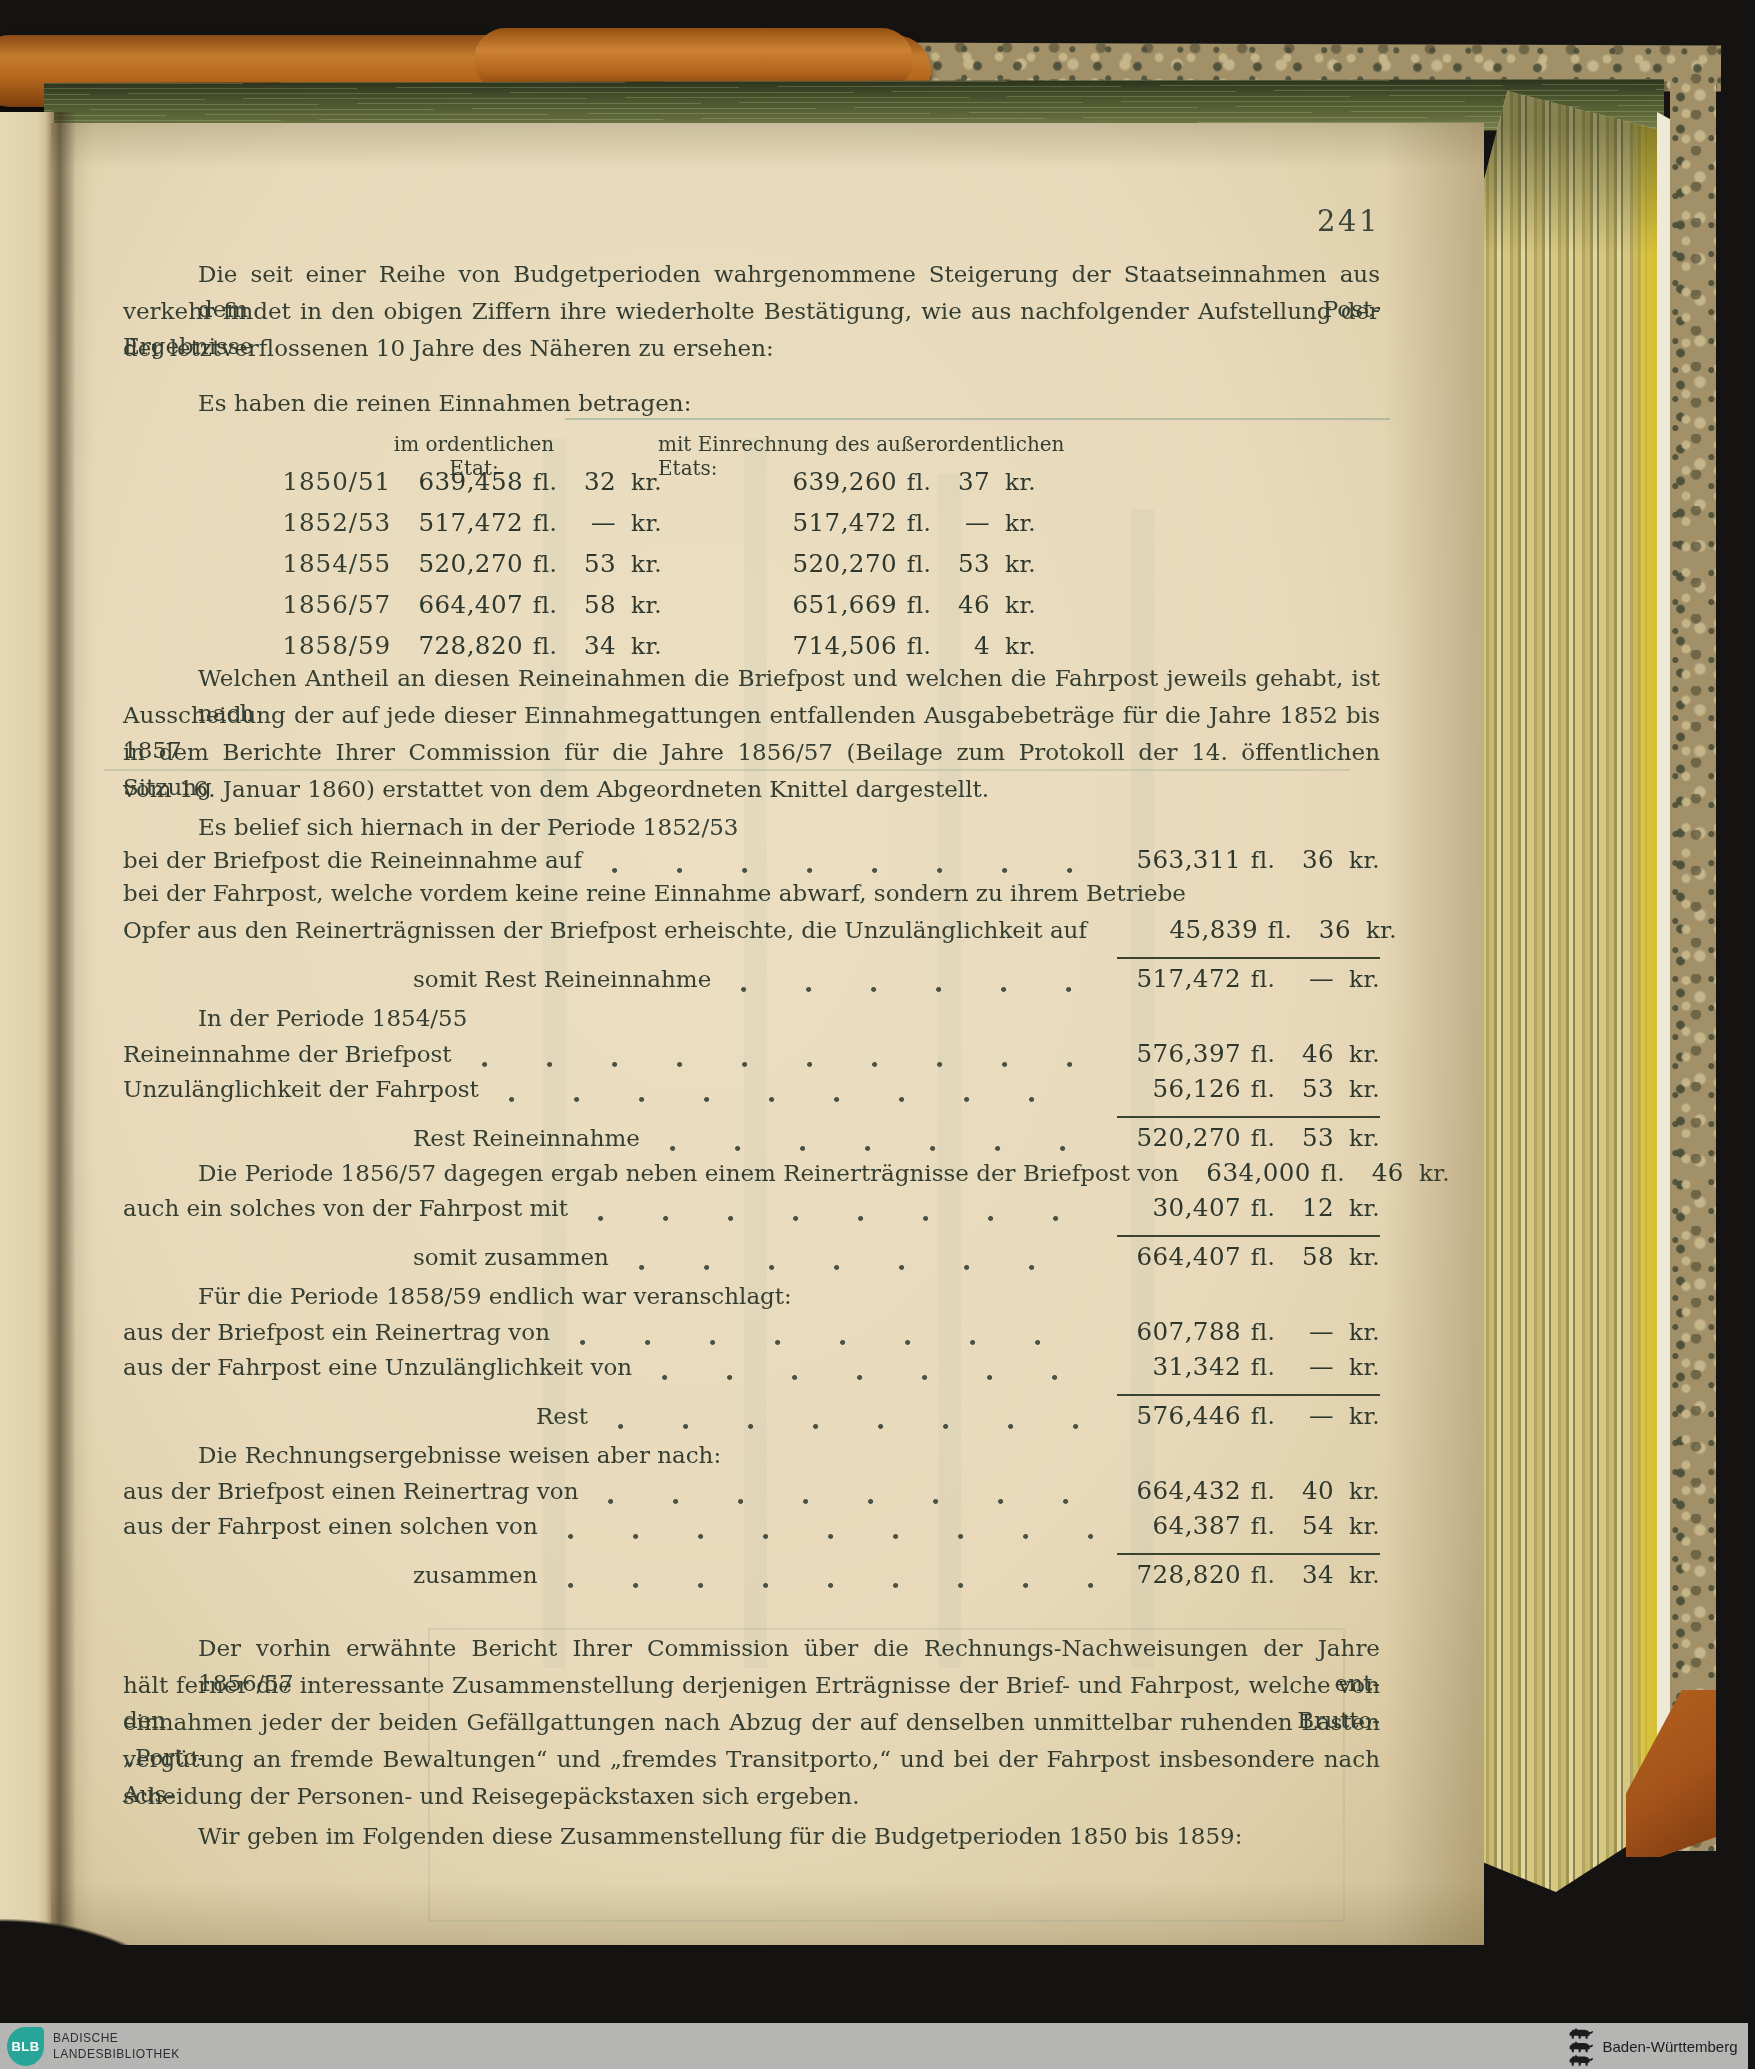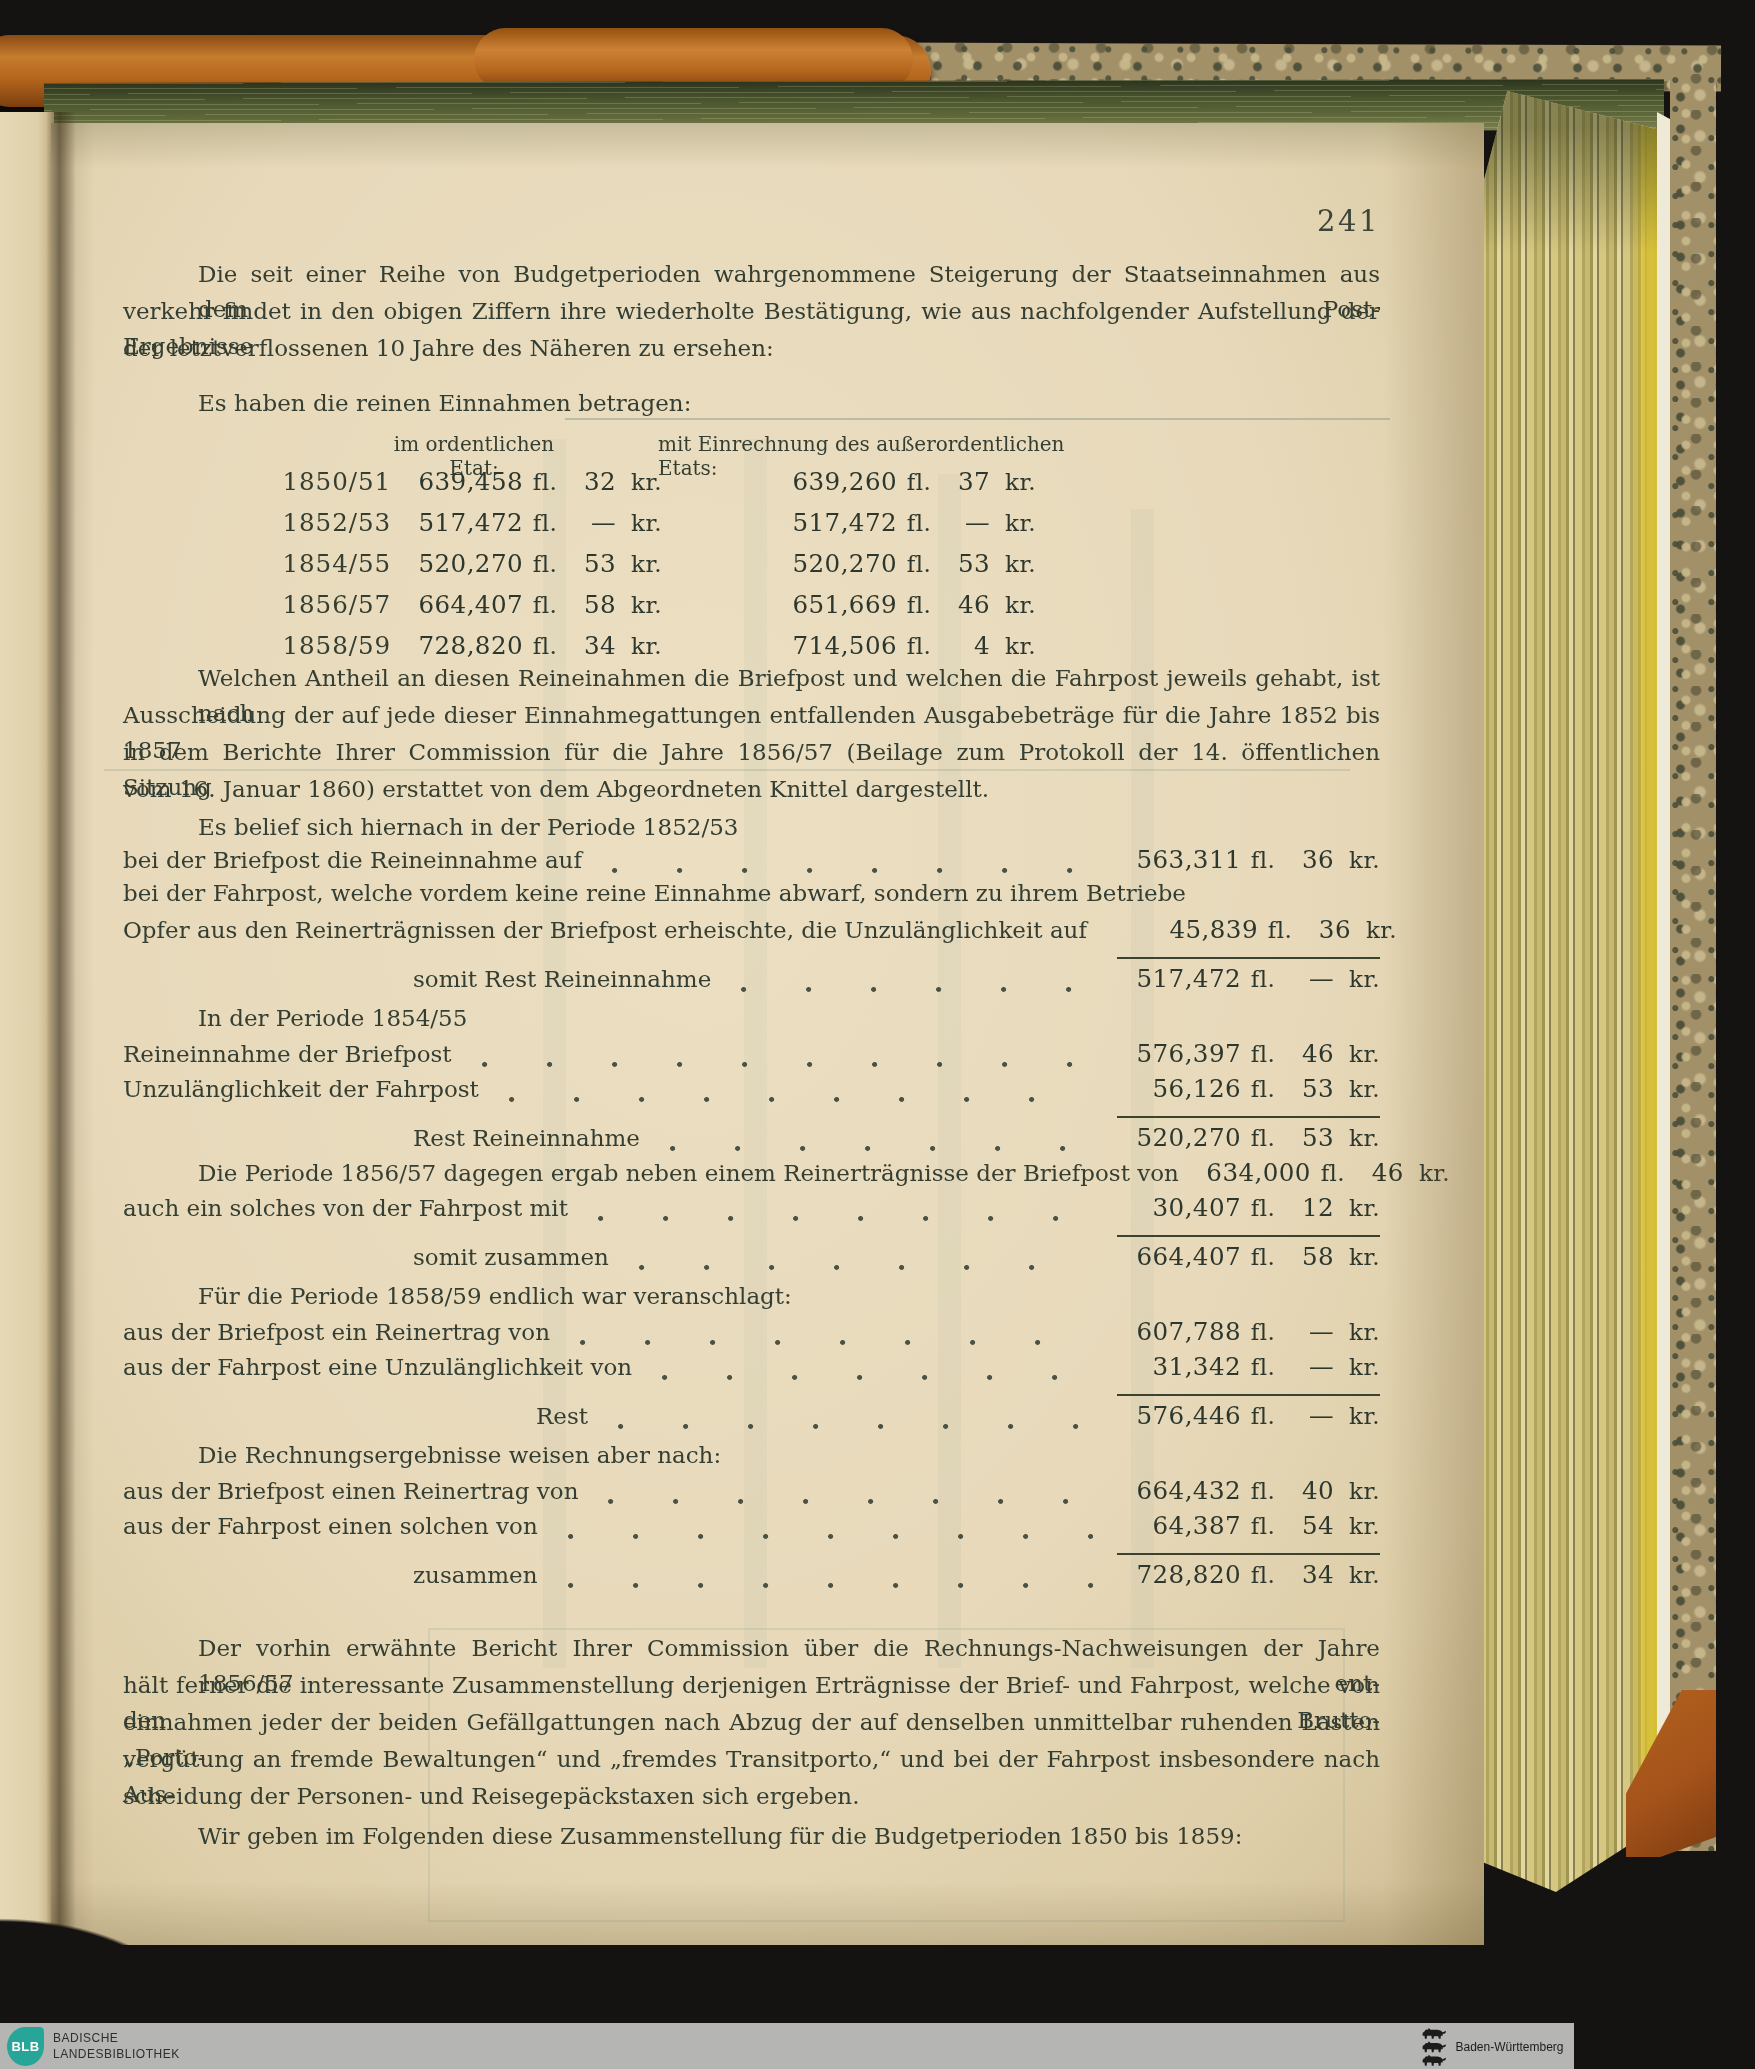--- a/index.html
+++ b/index.html
@@ -82,30 +82,30 @@
     background-image:radial-gradient(circle at 2.6px 2.6px, rgba(48,58,46,.85) 2.1px, transparent 3px);
     background-size:65px 5.3px;background-repeat:repeat-x;background-position:left 7px bottom 7px;}
   .nodots{flex:1;}
   .lrule{height:14px;display:flex;}
   .lrule .bar{width:263px;margin-left:auto;border-top:2.6px solid #39432f;transform:translateY(7px);}
   .ind-sum{padding-left:290px;}
   .ind-rest{padding-left:413px;}
   
   .ghost{position:absolute;pointer-events:none;}
   
-  .footer{position:absolute;left:0;top:2023px;width:1574px;height:47px;background:#b5b5b3;
+  .footer{position:absolute;left:0;top:2023px;width:1748px;height:47px;background:#b5b5b3;
     font-family:"Liberation Sans", sans-serif;display:flex;align-items:center;}
   .blb-logo{position:absolute;left:7px;top:4.4px;width:37px;height:39px;background:#27a598;
     border-radius:50% 12% 50% 50%;display:flex;align-items:center;justify-content:center;}
   .blb-logo span{color:#ffffff;font-size:13px;font-weight:bold;letter-spacing:0.4px;}
   .lib-name{position:absolute;left:53px;top:7px;color:#2e2e2e;font-weight:normal;font-size:12px;
     letter-spacing:0.5px;line-height:16px;}
   .bw{position:absolute;right:10.5px;top:0;height:47px;display:flex;align-items:center;}
   .lions{display:flex;flex-direction:column;gap:0.9px;margin-right:8.8px;}
-  .bw-label{color:#1c1c1c;font-size:12px;}
+  .bw-label{color:#1c1c1c;font-size:15px;}
 </style>
 </head>
 <body>
 
 <div class="stage">
 
   <div class="top-marble marble"></div>
   <div class="top-leather"></div>
   <div class="top-leather2"></div>
   <div class="green-edge"></div>

